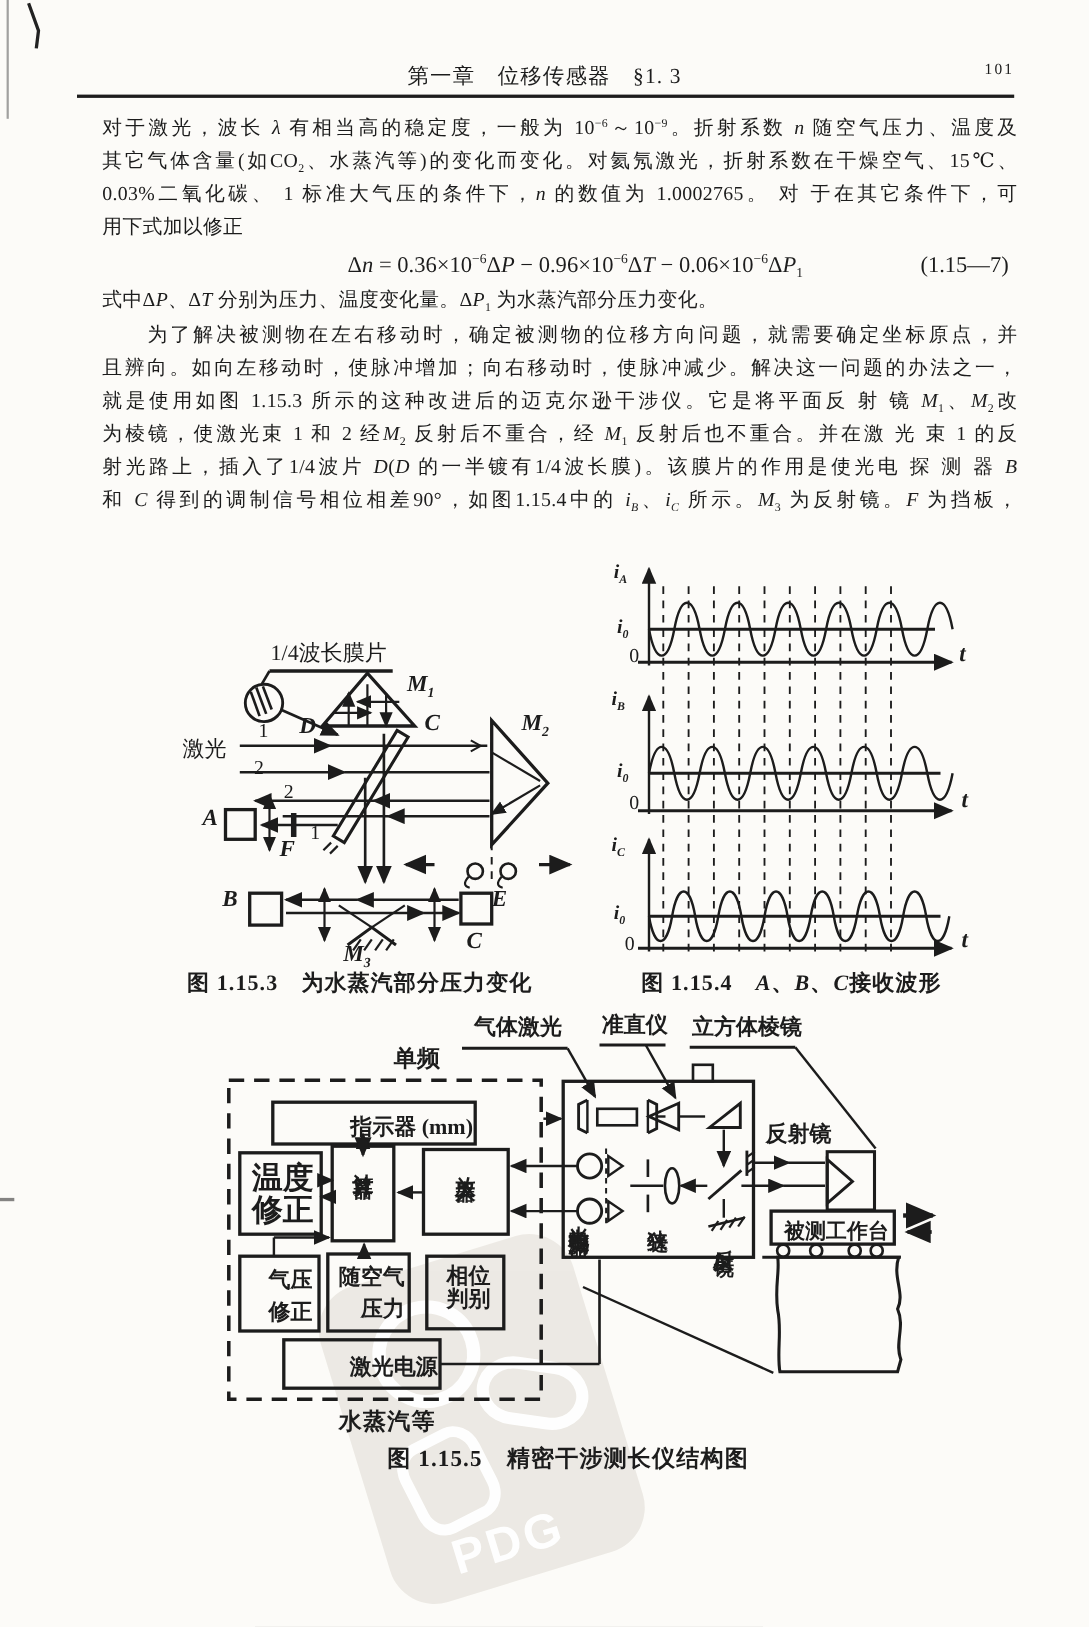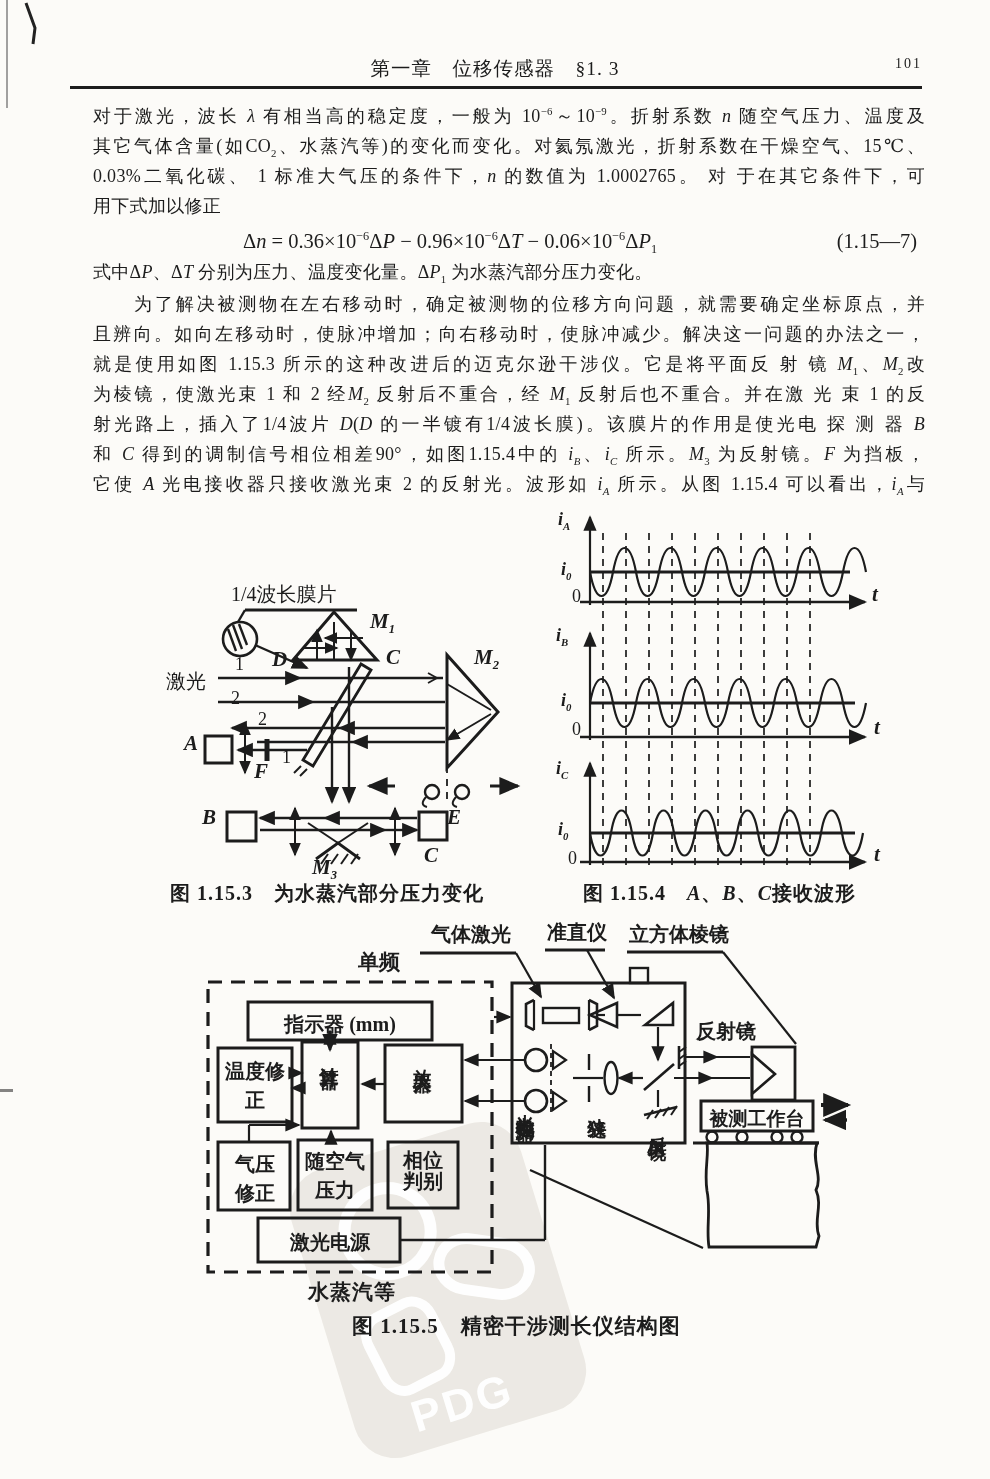--- a/index.html
+++ b/index.html
@@ -14,31 +14,31 @@
   .tline.indent{text-indent:41px;}
   sup{font-size:.6em;vertical-align:super;line-height:0;}
   sub{font-size:.6em;vertical-align:sub;line-height:0;}
   
   .hdr{position:absolute;top:55px;left:0;width:100%;height:26px;font-size:19.5px;}
   .hdr .title{position:absolute;left:0;width:100%;text-align:center;letter-spacing:1px;}
   .hdr .pno{position:absolute;right:68px;top:1px;font-size:14px;letter-spacing:2px;}
   .rule{position:absolute;left:70px;top:86px;width:852px;height:3px;background:#1d1d1d;}
   
   .eqrow{position:absolute;left:93px;top:225px;width:832px;height:32px;line-height:32px;font-size:20.5px;}
-  .eqrow .formula{position:absolute;left:150px;width:540px;}
+  .eqrow .formula{position:absolute;left:160px;width:540px;text-align:center;}
   .eqrow .eqno{position:absolute;right:8px;}
   
   .flab{position:absolute;font-size:20px;line-height:22px;white-space:nowrap;z-index:4;}
   .flab.it{font-style:italic;font-weight:700;font-size:21px;}
   .flab.sm{font-size:18px;}
   .flab.bold{font-weight:700;}
   .vlab{position:absolute;writing-mode:vertical-rl;text-orientation:upright;font-size:19px;
         letter-spacing:3px;font-weight:700;line-height:22px;z-index:4;}
   .caption{position:absolute;font-size:20px;font-weight:700;letter-spacing:1px;z-index:4;}
-  .boxlab{position:absolute;text-align:center;font-weight:700;z-index:4;}
+  .boxlab{position:absolute;text-align:right;font-weight:700;z-index:4;}
   svg.fig{position:absolute;z-index:3;}
   svg.fig *{vector-effect:none;}
   
   #wm{position:absolute;left:318px;top:1140px;width:240px;height:300px;background:#ebe8e2;
       border-radius:42px;transform:rotate(-17deg);z-index:1;opacity:.9;}
   #wm .pdg{position:absolute;left:58px;bottom:10px;color:#ffffff;font-size:44px;font-weight:700;
       letter-spacing:3px;font-family:"Liberation Sans",sans-serif;}
   #wm .blob1{position:absolute;left:40px;top:30px;width:74px;height:74px;border:12px solid #fff;border-radius:50%;}
   #wm .blob2{position:absolute;left:120px;top:110px;width:80px;height:40px;border:11px solid #fff;border-radius:40%/60%;transform:rotate(25deg);}
   #wm .blob3{position:absolute;left:35px;top:150px;width:60px;height:70px;border:10px solid #fff;border-radius:30%;transform:rotate(-10deg);}
@@ -86,21 +86,20 @@
     <span class="tline short">式中Δ<i>P</i>、Δ<i>T</i> 分别为压力、温度变化量。Δ<i>P</i><sub>1</sub> 为水蒸汽部分压力变化。</span>
   </div>
 
   <div class="textblock" style="top:289px;z-index:4">
     <span class="tline indent">为了解决被测物在左右移动时，确定被测物的位移方向问题，就需要确定坐标原点，并</span>
     <span class="tline">且辨向。如向左移动时，使脉冲增加；向右移动时，使脉冲减少。解决这一问题的办法之一，</span>
     <span class="tline">就是使用如图 1.15.3 所示的这种改进后的迈克尔逊干涉仪。它是将平面反 射 镜 <i>M</i><sub>1</sub>、<i>M</i><sub>2</sub>改</span>
     <span class="tline">为棱镜，使激光束 1 和 2 经<i>M</i><sub>2</sub> 反射后不重合，经 <i>M</i><sub>1</sub> 反射后也不重合。并在激 光 束 1 的反</span>
     <span class="tline">射光路上，插入了1/4波片 <i>D</i>(<i>D</i> 的一半镀有1/4波长膜)。该膜片的作用是使光电 探 测 器 <i>B</i></span>
     <span class="tline">和 <i>C</i> 得到的调制信号相位相差90°，如图1.15.4中的 <i>i<sub>B</sub></i>、<i>i<sub>C</sub></i> 所示。<i>M</i><sub>3</sub> 为反射镜。<i>F</i> 为挡板，</span>
-    <span class="tline">它使 <i>A</i> 光电接收器只接收激光束 2 的反射光。波形如 <i>i<sub>A</sub></i> 所示。从图 1.15.4 可以看出，<i>i<sub>A</sub></i>与</span>
   </div>
 
   <svg class="fig" style="left:95px;top:512px" width="460" height="372" viewBox="0 0 460 372" stroke="#1c1c1c" fill="none" stroke-width="2.4">
     <defs>
       <marker id="a3" markerWidth="8" markerHeight="8" refX="6.2" refY="3" orient="auto">
         <path d="M0,0 L7,3 L0,6 Z" fill="#1c1c1c" stroke="none"></path>
       </marker>
     </defs>
 
     <line x1="150" y1="98" x2="262" y2="98" stroke-width="3"></line>
@@ -170,21 +169,21 @@
     <line x1="256" y1="352" x2="263" y2="342" stroke-width="2"></line>
 
     <circle cx="337" cy="280" r="7"></circle>
     <circle cx="367" cy="280" r="7"></circle>
     <path d="M331,285 q-7,8 1,10" stroke-width="2"></path>
     <path d="M361,285 q-7,8 1,10" stroke-width="2"></path>
     <line x1="300" y1="274" x2="274" y2="274" marker-end="url(#a3)" stroke-width="3"></line>
     <line x1="395" y1="274" x2="423" y2="274" marker-end="url(#a3)" stroke-width="3"></line>
   </svg>
 
-  <span class="flab" style="left:231px;top:583px">1/4波长膜片</span>
+  <span class="flab" style="left:246px;top:583px">1/4波长膜片</span>
   <span class="flab it" style="left:370px;top:610px"><i>M</i><sub>1</sub></span>
   <span class="flab it" style="left:272px;top:648px">D</span>
   <span class="flab it" style="left:386px;top:646px">C</span>
   <span class="flab it" style="left:474px;top:646px"><i>M</i><sub>2</sub></span>
   <span class="flab" style="left:166px;top:670px">激光</span>
   <span class="flab sm" style="left:235px;top:653px">1</span>
   <span class="flab sm" style="left:231px;top:687px">2</span>
   <span class="flab sm" style="left:258px;top:708px">2</span>
   <span class="flab sm" style="left:282px;top:746px">1</span>
   <span class="flab it" style="left:184px;top:732px">A</span>
@@ -345,21 +344,21 @@
     <line x1="538" y1="34" x2="611" y2="126" stroke-width="2.2"></line>
 
     <line x1="345" y1="252" x2="518" y2="330" stroke-width="2.2"></line>
   </svg>
 
   <span class="flab bold" style="left:358px;top:951px;font-size:21px">单频</span>
   <span class="flab bold" style="left:431px;top:923px">气体激光</span>
   <span class="flab bold" style="left:547px;top:921px">准直仪</span>
   <span class="flab bold" style="left:629px;top:923px">立方体棱镜</span>
   <div class="boxlab" style="left:250px;top:1011px;width:180px;font-size:20px">指示器 (mm)</div>
-  <div class="boxlab" style="left:225px;top:1057px;width:60px;font-size:20px;line-height:29px">温度修正</div>
+  <div class="boxlab" style="left:225px;top:1057px;width:60px;font-size:28px;line-height:29px">温度修正</div>
   <div class="vlab" style="left:318px;top:1051px">计算器</div>
   <div class="vlab" style="left:411px;top:1054px">放大器</div>
   <div class="boxlab" style="left:226px;top:1150px;width:58px;font-size:20px;line-height:29px">气压修正</div>
   <div class="boxlab" style="left:302px;top:1147px;width:66px;font-size:20px;line-height:29px">随空气压力</div>
   <div class="boxlab" style="left:400px;top:1150px;width:46px;font-size:20px;line-height:21px">相位判别</div>
   <div class="boxlab" style="left:262px;top:1229px;width:136px;font-size:20px">激光电源</div>
   <span class="caption" style="left:308px;top:1278px;font-size:21px">水蒸汽等</span>
   <div class="vlab" style="left:514px;top:1098px">光电检测器</div>
   <div class="vlab" style="left:586px;top:1102px">狭缝</div>
   <span class="flab bold" style="left:696px;top:1020px">反射镜</span>

